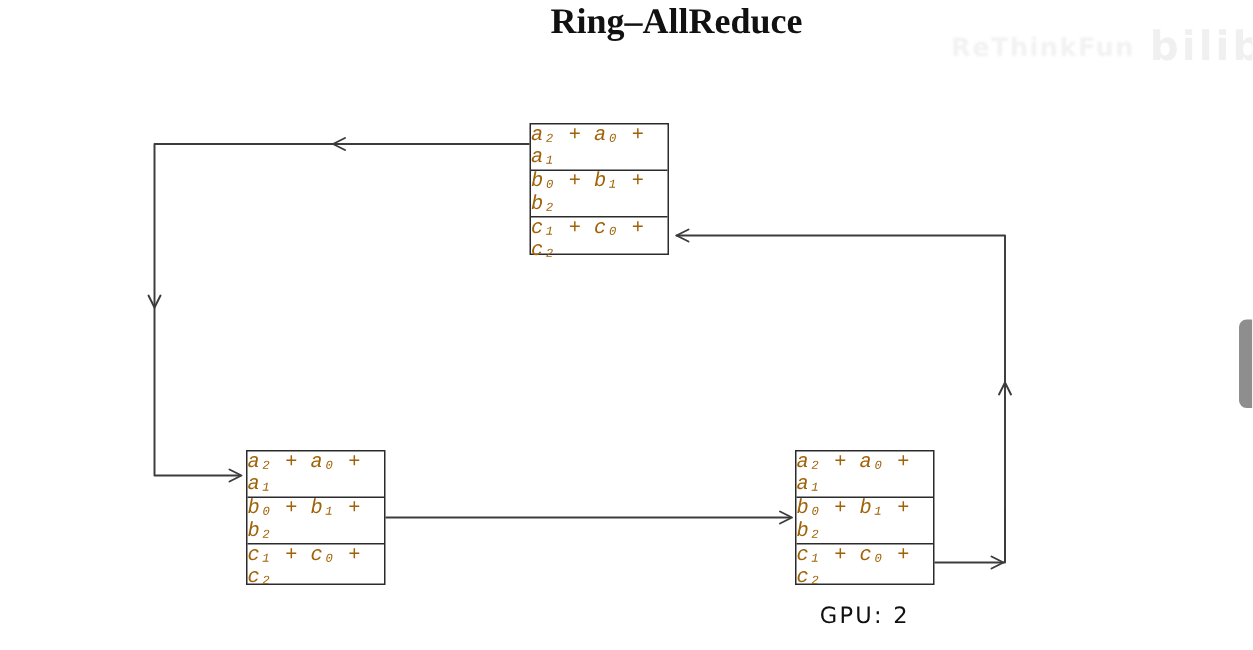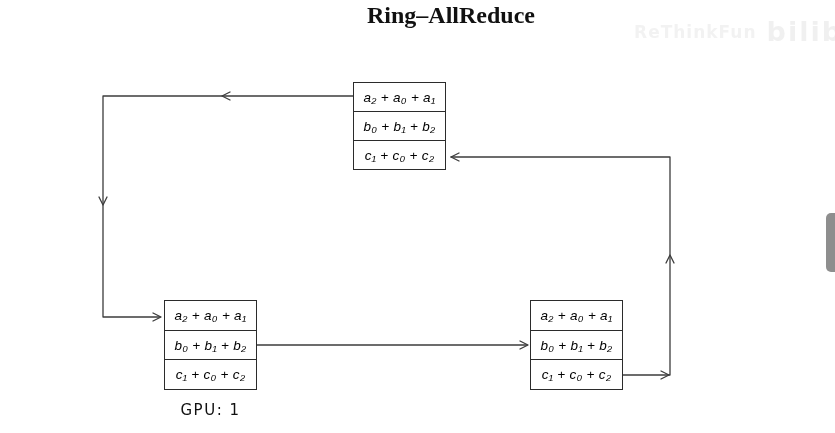--- a/index.html
+++ b/index.html
@@ -65,24 +65,24 @@
     background: #ffffff;
     display: flex;
     flex-direction: column;
     box-sizing: border-box;
   }
   .gpu-table .cell {
     flex: 1;
     display: flex;
     align-items: center;
     justify-content: center;
-    font-family: Liberation Sans, sans-serif;
+    font-family: Liberation Mono, monospace;
     font-style: italic;
     font-size: 13.5px;
-    color: #000000;
+    color: #a16207;
     border-bottom: 1.2px solid #2b2b2b;
     letter-spacing: 0.3px;
   }
   .gpu-table .cell:last-child {
     border-bottom: none;
   }
   .gpu-label {
     position: absolute;
     width: 93px;
     text-align: center;
@@ -134,23 +134,23 @@
     <div class="cell">a₂ + a₀ + a₁</div>
     <div class="cell">b₀ + b₁ + b₂</div>
     <div class="cell">c₁ + c₀ + c₂</div>
   </div>
 
   <div class="gpu-table" style="left:164px; top:300px; height:90px;">
     <div class="cell">a₂ + a₀ + a₁</div>
     <div class="cell">b₀ + b₁ + b₂</div>
     <div class="cell">c₁ + c₀ + c₂</div>
   </div>
-  <div class="gpu-label" style="left:164px; top:401px;">GPU: 1</div>
 
   <div class="gpu-table" style="left:530px; top:300px; height:90px;">
     <div class="cell">a₂ + a₀ + a₁</div>
     <div class="cell">b₀ + b₁ + b₂</div>
     <div class="cell">c₁ + c₀ + c₂</div>
   </div>
+  <div class="gpu-label" style="left:530px; top:401px;">GPU: 2</div>
 
   <div class="side-pill"></div>
 
 </div>
 
 </body></html>

